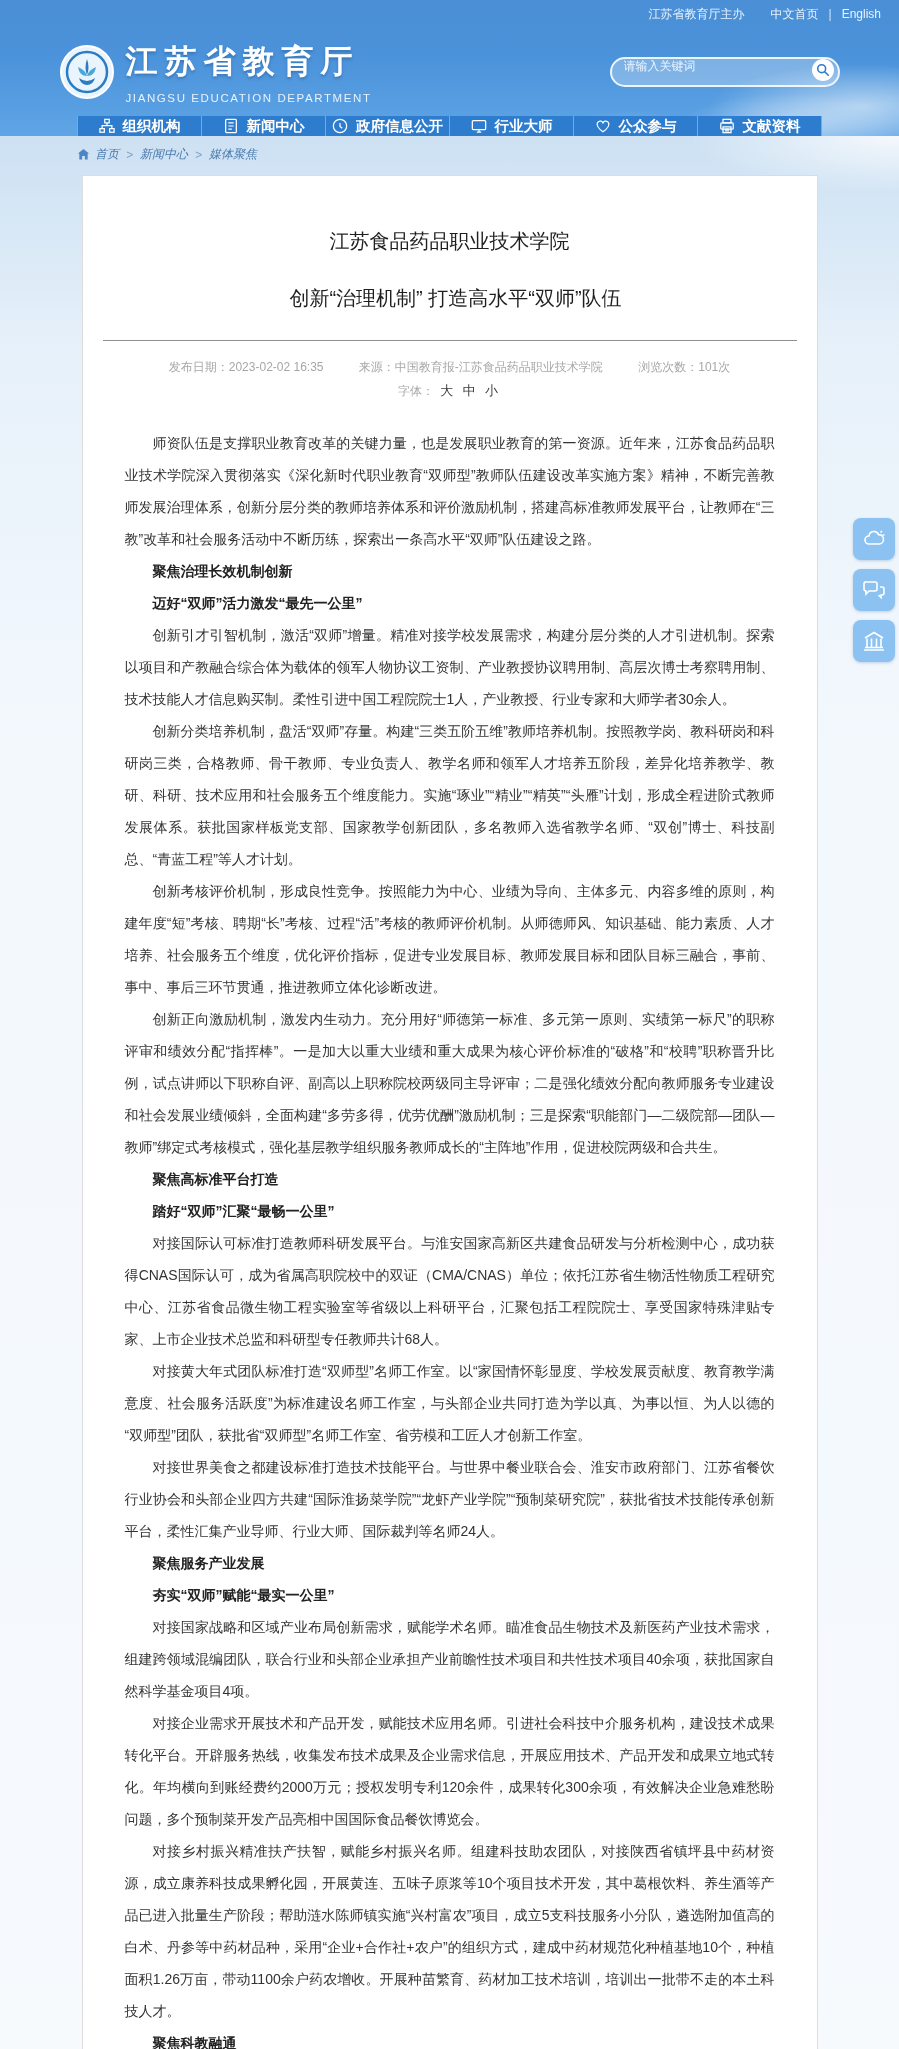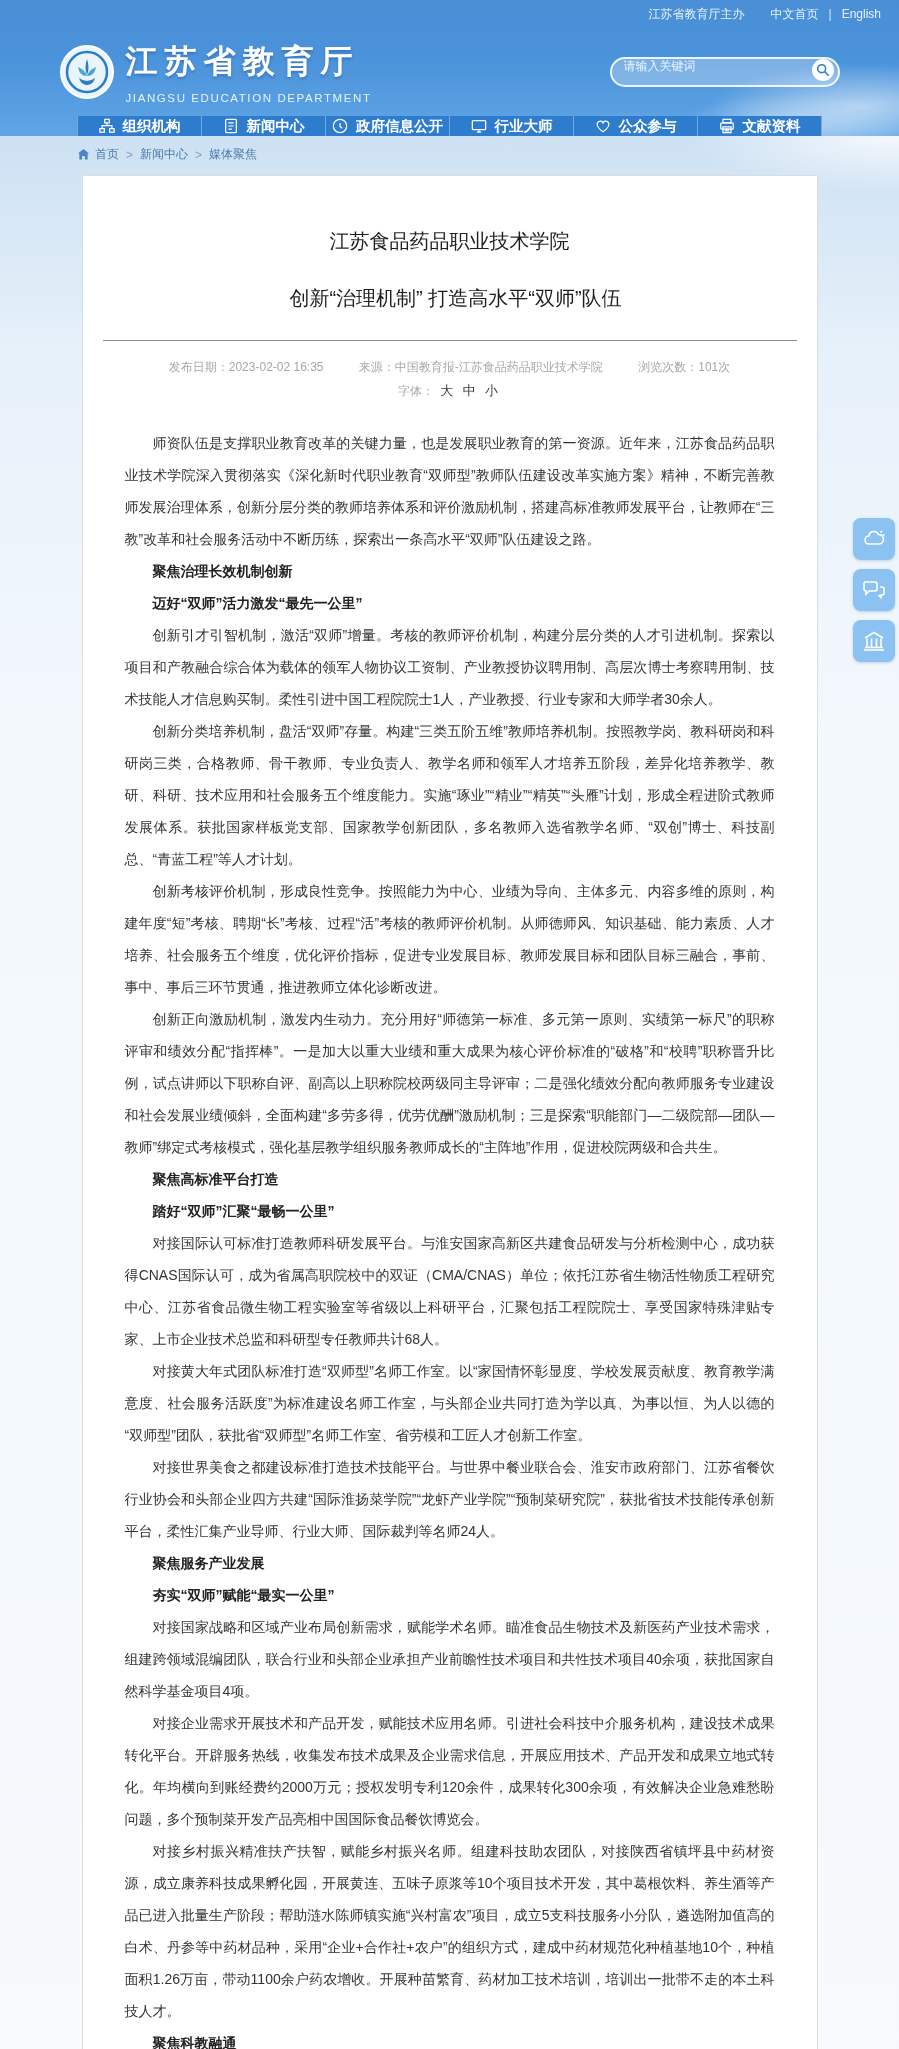--- a/index.html
+++ b/index.html
@@ -70,21 +70,21 @@
   .nav-ico { display:flex; }
   
   .page-bg {
     background:
       radial-gradient(ellipse 300px 80px at 100% 0%, rgba(255,255,255,.8), transparent 70%),
       linear-gradient(180deg, #cde1f3 0%, #e7f1fa 220px, #f3f8fd 600px, #f6fafd 100%);
     padding-bottom: 16px;
   }
   .breadcrumb {
     width: 745px; margin: 0 auto; padding: 10px 0 8px;
-    font-size: 12px; color:#4a79ad; display:flex; align-items:center; gap:5px;
+    font-size: 12px; color:#4a79ad; display:flex; align-items:center; gap:5px;font-style:italic;
   }
   .breadcrumb a { color:#4a79ad; text-decoration:none; }
   .breadcrumb .bc-sep { color:#7fa3c6; margin:0 2px; }
   .content-card {
     width: 736px; margin: 4px auto 0; background:#fff;
     border:1px solid #dcdcdc;
   }
   .article-title { text-align:center; font-size:20px; color:#1f1f1f; font-weight:500; margin-top:52px; }
   .article-title2 { text-align:center; font-size:20px; color:#1f1f1f; font-weight:500; margin-top:30px;padding-left:12px; }
   .title-divider { border-bottom:1px solid #8f8f8f; margin: 28px 20px 0; }
@@ -238,21 +238,21 @@
         <a href="#">大</a>
         <a href="#">中</a>
         <a href="#">小</a>
       </span>
     </div>
 
     <div class="article-body">
         <p class="article-paragraph">师资队伍是支撑职业教育改革的关键力量，也是发展职业教育的第一资源。近年来，江苏食品药品职业技术学院深入贯彻落实《深化新时代职业教育“双师型”教师队伍建设改革实施方案》精神，不断完善教师发展治理体系，创新分层分类的教师培养体系和评价激励机制，搭建高标准教师发展平台，让教师在“三教”改革和社会服务活动中不断历练，探索出一条高水平“双师”队伍建设之路。</p>
         <p class="article-heading">聚焦治理长效机制创新</p>
         <p class="article-heading">迈好“双师”活力激发“最先一公里”</p>
-        <p class="article-paragraph">创新引才引智机制，激活“双师”增量。考核的教师评价机制，构建分层分类的人才引进机制。探索以项目和产教融合综合体为载体的领军人物协议工资制、产业教授协议聘用制、高层次博士考察聘用制、技术技能人才信息购买制。柔性引进中国工程院院士1人，产业教授、行业专家和大师学者30余人。</p>
+        <p class="article-paragraph">创新引才引智机制，激活“双师”增量。精准对接学校发展需求，构建分层分类的人才引进机制。探索以项目和产教融合综合体为载体的领军人物协议工资制、产业教授协议聘用制、高层次博士考察聘用制、技术技能人才信息购买制。柔性引进中国工程院院士1人，产业教授、行业专家和大师学者30余人。</p>
         <p class="article-paragraph">创新分类培养机制，盘活“双师”存量。构建“三类五阶五维”教师培养机制。按照教学岗、教科研岗和科研岗三类，合格教师、骨干教师、专业负责人、教学名师和领军人才培养五阶段，差异化培养教学、教研、科研、技术应用和社会服务五个维度能力。实施“琢业”“精业”“精英”“头雁”计划，形成全程进阶式教师发展体系。获批国家样板党支部、国家教学创新团队，多名教师入选省教学名师、“双创”博士、科技副总、“青蓝工程”等人才计划。</p>
         <p class="article-paragraph">创新考核评价机制，形成良性竞争。按照能力为中心、业绩为导向、主体多元、内容多维的原则，构建年度“短”考核、聘期“长”考核、过程“活”考核的教师评价机制。从师德师风、知识基础、能力素质、人才培养、社会服务五个维度，优化评价指标，促进专业发展目标、教师发展目标和团队目标三融合，事前、事中、事后三环节贯通，推进教师立体化诊断改进。</p>
         <p class="article-paragraph">创新正向激励机制，激发内生动力。充分用好“师德第一标准、多元第一原则、实绩第一标尺”的职称评审和绩效分配“指挥棒”。一是加大以重大业绩和重大成果为核心评价标准的“破格”和“校聘”职称晋升比例，试点讲师以下职称自评、副高以上职称院校两级同主导评审；二是强化绩效分配向教师服务专业建设和社会发展业绩倾斜，全面构建“多劳多得，优劳优酬”激励机制；三是探索“职能部门—二级院部—团队—教师”绑定式考核模式，强化基层教学组织服务教师成长的“主阵地”作用，促进校院两级和合共生。</p>
         <p class="article-heading">聚焦高标准平台打造</p>
         <p class="article-heading">踏好“双师”汇聚“最畅一公里”</p>
         <p class="article-paragraph">对接国际认可标准打造教师科研发展平台。与淮安国家高新区共建食品研发与分析检测中心，成功获得CNAS国际认可，成为省属高职院校中的双证（CMA/CNAS）单位；依托江苏省生物活性物质工程研究中心、江苏省食品微生物工程实验室等省级以上科研平台，汇聚包括工程院院士、享受国家特殊津贴专家、上市企业技术总监和科研型专任教师共计68人。</p>
         <p class="article-paragraph">对接黄大年式团队标准打造“双师型”名师工作室。以“家国情怀彰显度、学校发展贡献度、教育教学满意度、社会服务活跃度”为标准建设名师工作室，与头部企业共同打造为学以真、为事以恒、为人以德的“双师型”团队，获批省“双师型”名师工作室、省劳模和工匠人才创新工作室。</p>
         <p class="article-paragraph">对接世界美食之都建设标准打造技术技能平台。与世界中餐业联合会、淮安市政府部门、江苏省餐饮行业协会和头部企业四方共建“国际淮扬菜学院”“龙虾产业学院”“预制菜研究院”，获批省技术技能传承创新平台，柔性汇集产业导师、行业大师、国际裁判等名师24人。</p>
         <p class="article-heading">聚焦服务产业发展</p>
         <p class="article-heading">夯实“双师”赋能“最实一公里”</p>

